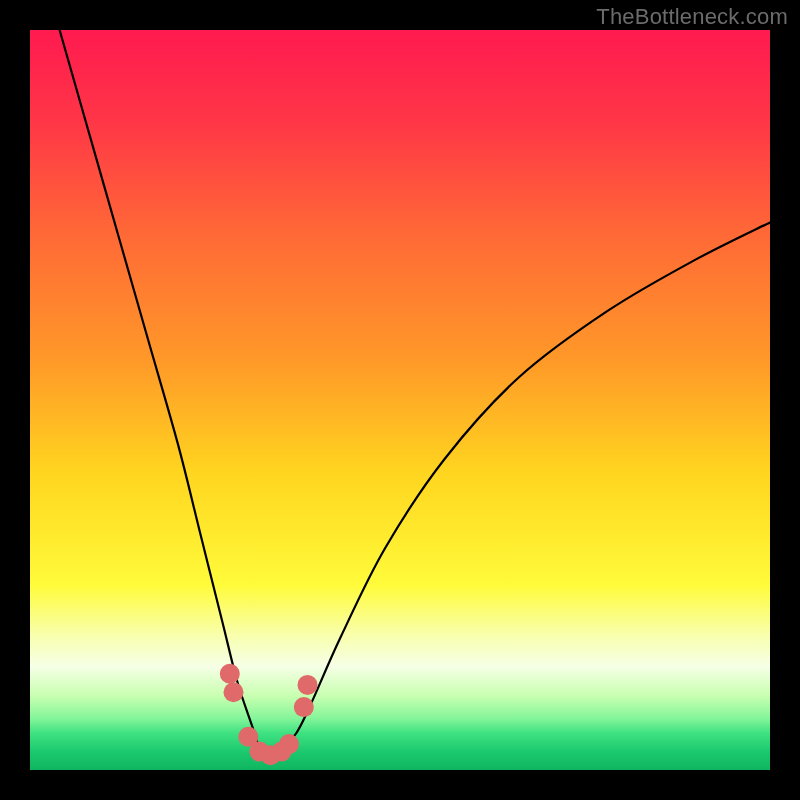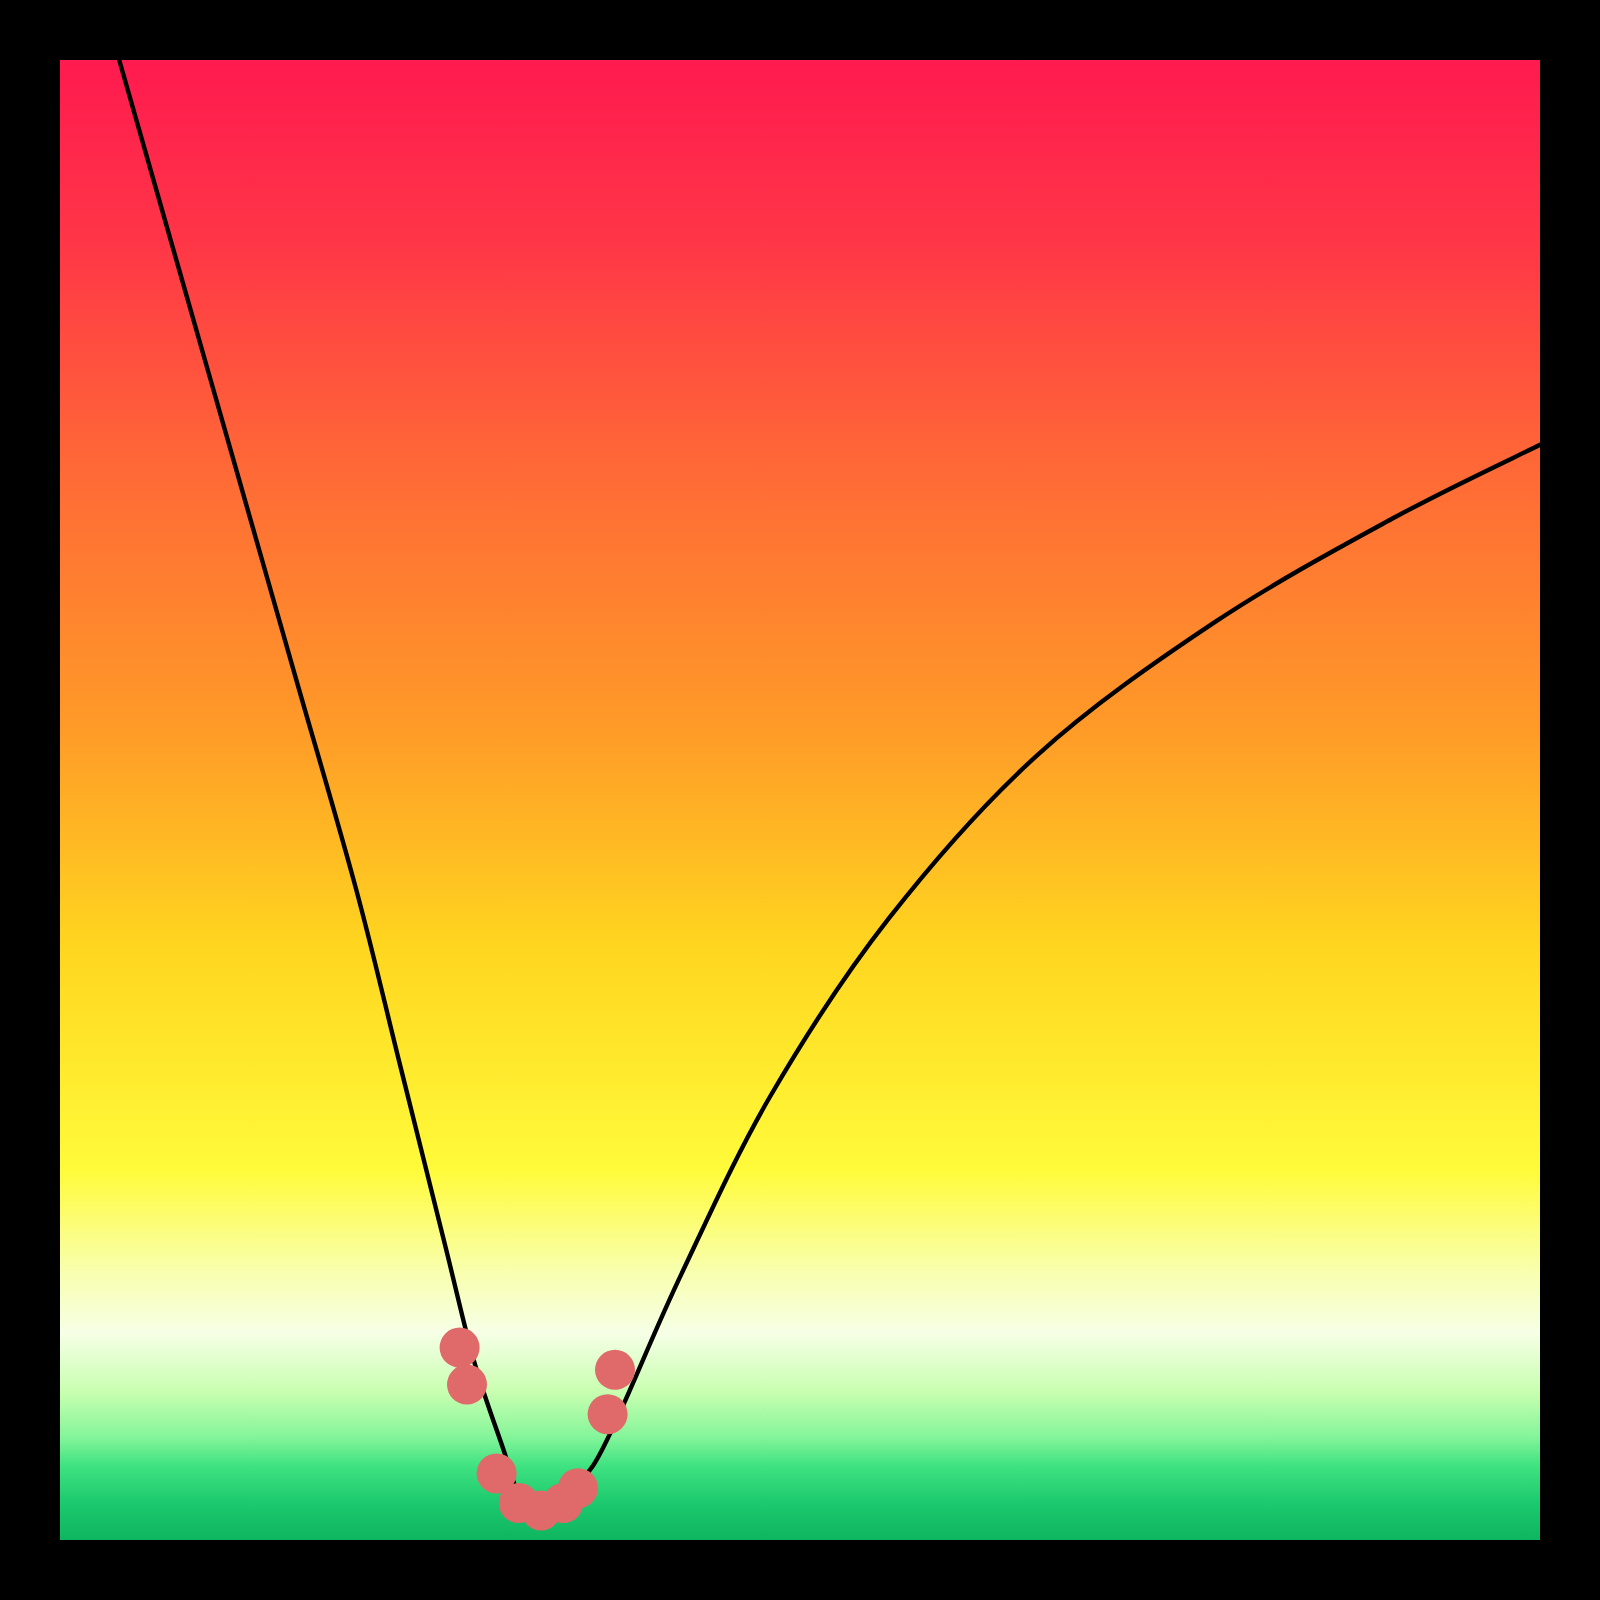--- a/index.html
+++ b/index.html
@@ -102,13 +102,14 @@
           <circle cx="240.50" cy="725.20" r="10" fill="#e06a6a"></circle>
           <circle cx="251.60" cy="721.50" r="10" fill="#e06a6a"></circle>
           <circle cx="259.00" cy="714.10" r="10" fill="#e06a6a"></circle>
           <circle cx="273.80" cy="677.10" r="10" fill="#e06a6a"></circle>
           <circle cx="277.50" cy="654.90" r="10" fill="#e06a6a"></circle>
         </g>
     </svg>
 
   </div>
 
+  <div class="watermark">TheBottleneck.com</div>
 </div>
 
 </body></html>

